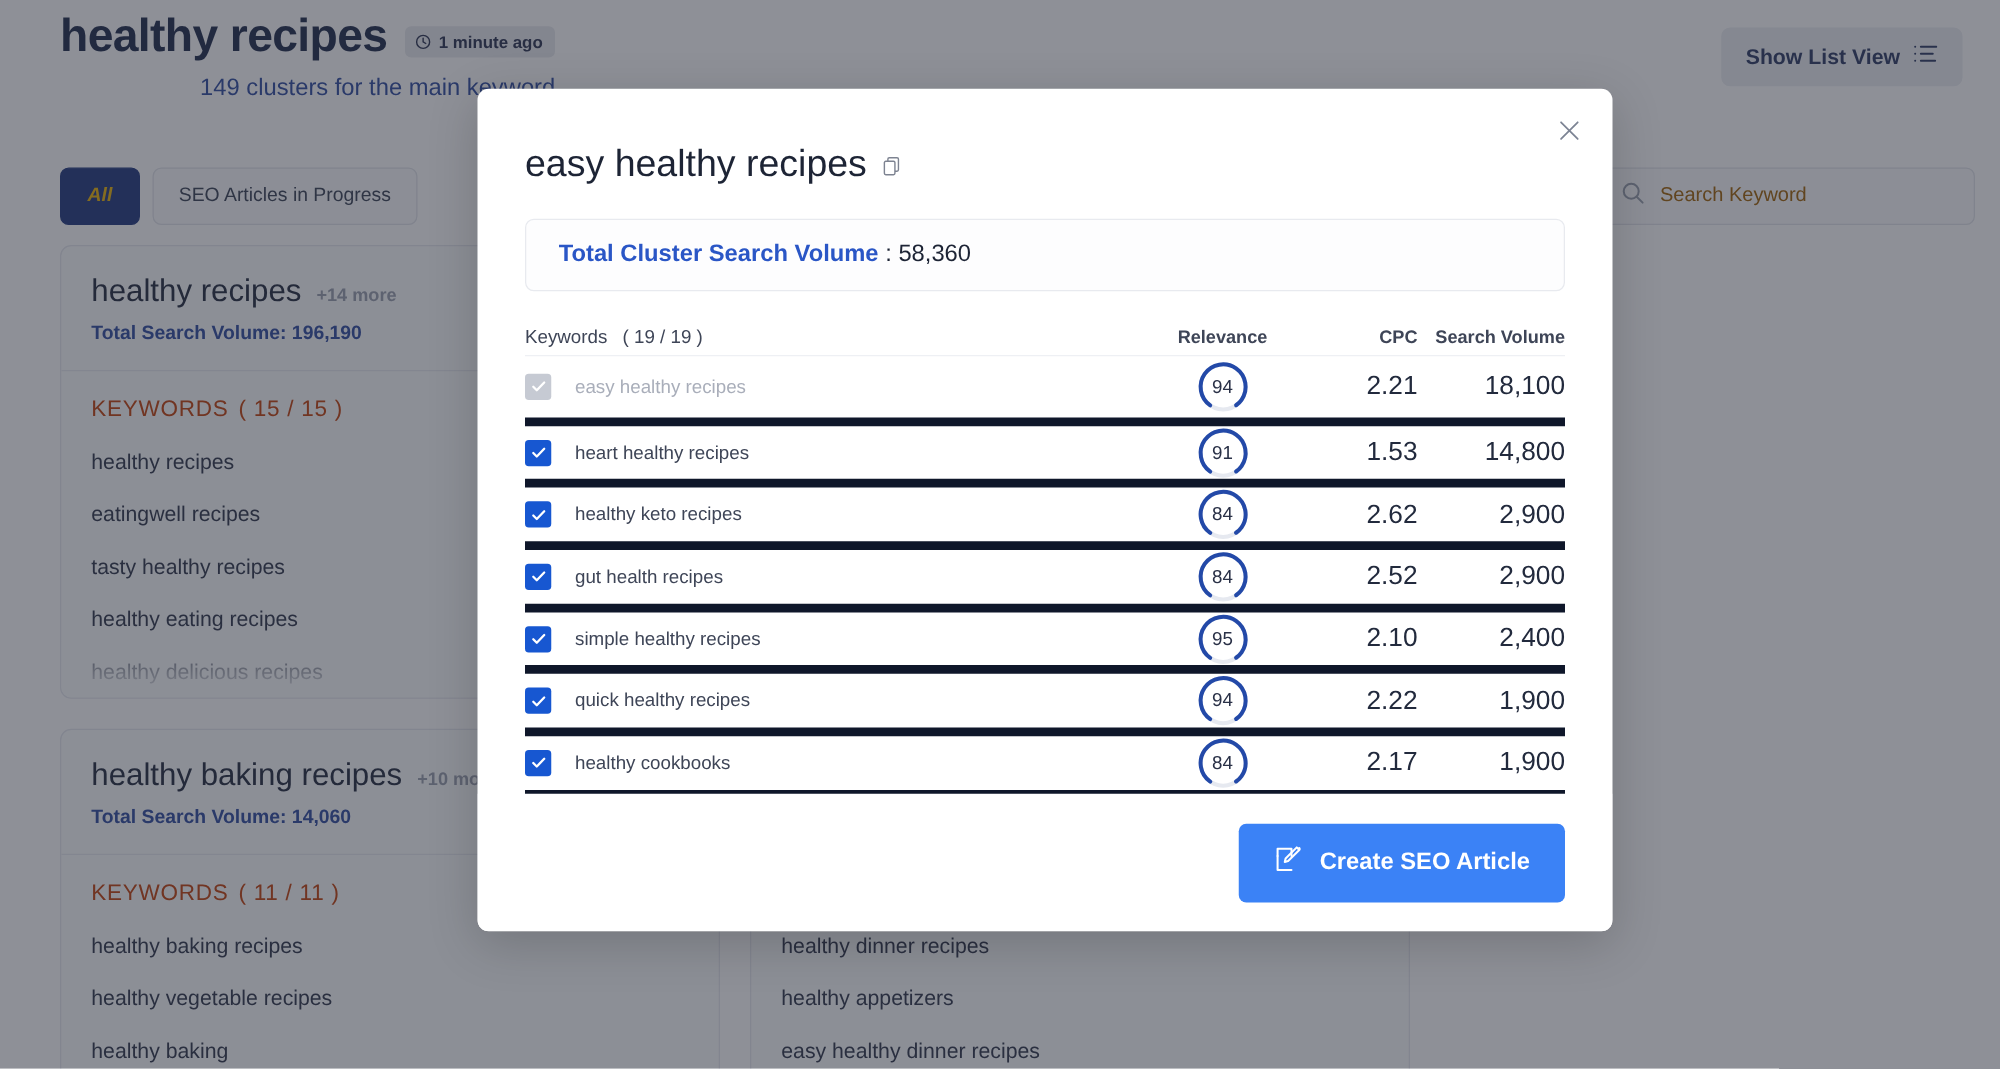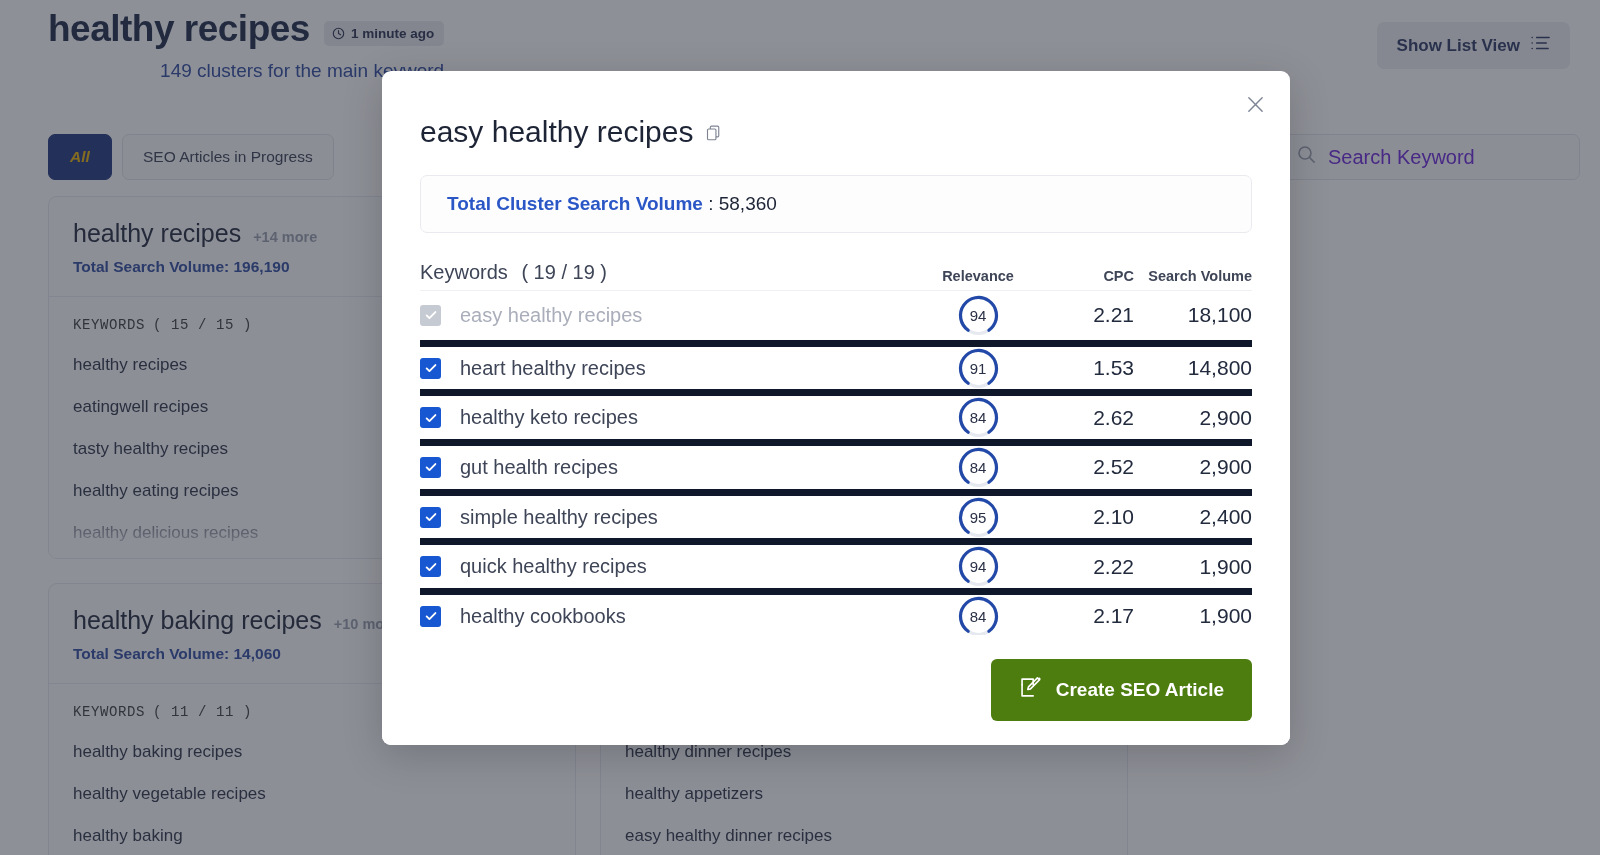--- a/index.html
+++ b/index.html
@@ -71,43 +71,42 @@
   }
   .sortbtn {
     display: flex; align-items: center; justify-content: center;
     width: 52px; border: 1px solid #e2e4ea; border-left: none;
     background: #fafbfc; border-radius: 0 7px 7px 0;
   }
   .searchbox {
     display: flex; align-items: center; gap: 12px;
     border: 1px solid #e2e4ea; background: #fafbfc; border-radius: 7px;
     margin-left: 16px; padding: 0 16px; width: 300px;
-    font-size: 20px; color: #6d28d9;
+    font-size: 16px; color: #a16207;
   }
 
   
   .cards {
     position: absolute; left: 48px; top: 196px; width: 1536px;
     display: flex; gap: 24px; flex-wrap: wrap;
   }
   .card {
     width: 528px; background: #fbfcfd;
     border: 1px solid #e6e8ee; border-radius: 9px;
     padding: 22px 24px 0 24px;
     height: 363px; overflow: hidden; position: relative;
   }
   .card-head { display: flex; align-items: baseline; gap: 12px; }
   .card-title { font-size: 25px; color: #222a3d; font-weight: 400; white-space: nowrap; }
   .card-more { font-size: 14.5px; color: #9aa0ae; font-weight: bold; }
   .card-vol { font-size: 15.5px; color: #2f4ba0; font-weight: bold; margin-top: 10px; }
   .card-divider { height: 1px; background: #e9ebf0; margin: 20px -24px 0 -24px; }
   .kw-head {
-    font-size: 14px; color: #404040; letter-spacing: 0.6px;
+    font-size: 18px; color: #c2410c; letter-spacing: 0.6px;
     margin-top: 20px;
-    font-family: Liberation Mono, monospace;
   }
   .kw { font-size: 17px; color: #2e3649; margin-top: 22px; }
   .card-fade {
     position: absolute; left: 0; right: 0; bottom: 0; height: 54px;
     background: linear-gradient(rgba(251,252,253,0), rgba(251,252,253,1));
     pointer-events: none;
   }
 
   
   #dim {
@@ -145,21 +144,21 @@
   }
   .tcsv-label { color: #2a56c6; font-weight: bold; }
   .tcsv-val { color: #1d2435; }
 
   .tbl-head {
     display: flex; align-items: flex-end;
     margin: 28px 38px 0 38px;
     font-size: 14.5px; color: #3e4557; font-weight: bold;
     padding-bottom: 6px;
   }
-  .col-kw { flex: 1; font-weight: normal; font-size: 20px; color: #3e4557; }
+  .col-kw { flex: 1; font-weight: normal; font-size: 15px; color: #3e4557; }
   .col-rel { width: 112px; text-align: center; }
   .col-cpc { width: 100px; text-align: right; }
   .col-vol { width: 118px; text-align: right; }
 
   .rows-clip {
     margin: 0 38px; height: 368px; overflow: hidden; position: relative;
   }
   .row {
     display: flex; align-items: center;
     height: 49.7px;
@@ -186,21 +185,21 @@
   }
 
   .footer {
     position: absolute; left: 0; right: 0; bottom: 0; height: 110px;
     background: #ffffff;
     display: flex; align-items: center; justify-content: flex-end;
     padding-right: 38px;
   }
   .cta {
     display: flex; align-items: center; gap: 14px;
-    background: #4d7c0f; color: #ffffff;
+    background: #3b82f6; color: #ffffff;
     border: none; border-radius: 6px;
     padding: 17px 28px;
     font-size: 19px; font-weight: bold;
     cursor: pointer;
   }
 </style>
 </head>
 <body>
 
 <div id="root">

